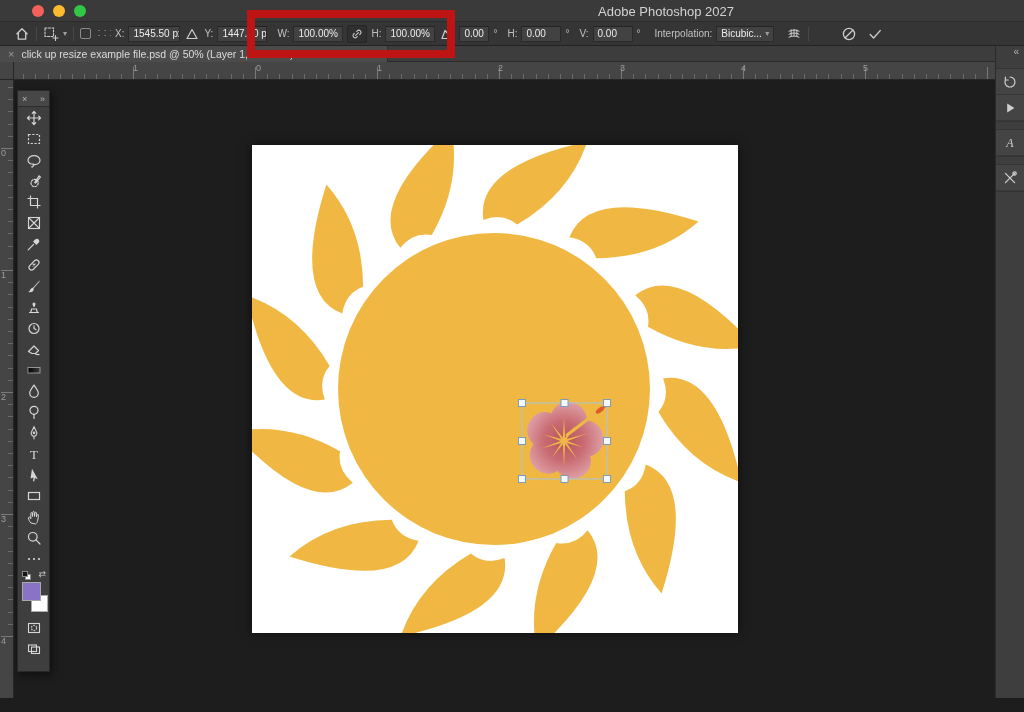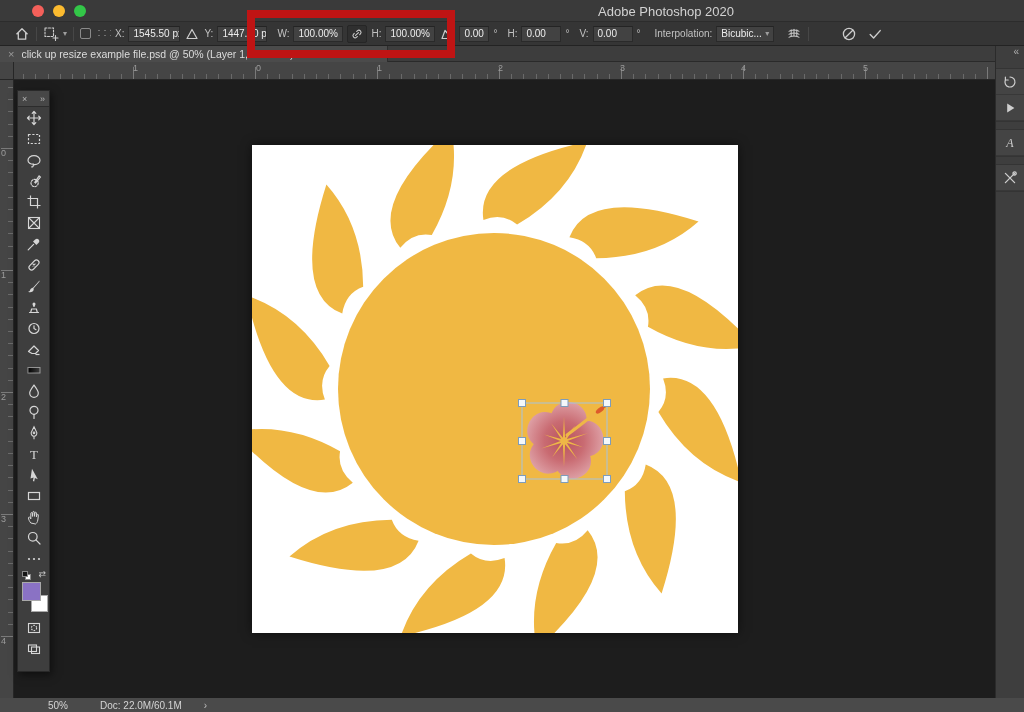--- a/index.html
+++ b/index.html
@@ -256,21 +256,21 @@
       <circle cx="12.6" cy="3.4" r="1.6"></circle>
     </symbol>
 </svg>
 
 <div id="app">
 
   <div id="title-bar">
     <div class="tl" id="tl-close"></div>
     <div class="tl" id="tl-min"></div>
     <div class="tl" id="tl-zoom"></div>
-    <div id="window-title">Adobe Photoshop 2020</div>
+    <div id="window-title">Adobe Photoshop 2027</div>
   </div>
 
   <div id="options-bar">
     <svg class="ob-ic">
         <use href="#i-home"></use>
       </svg>
     <div class="obsep"></div>
     <svg class="ob-ic">
         <use href="#i-transform-tool"></use>
       </svg>
@@ -576,22 +576,15 @@
         <div class="rgroup">
           <div class="ricon">
             <svg class="ic">
               <use href="#i-tool-presets-panel"></use>
             </svg>
           </div>
         </div>
       </div>
   </div>
 
-  <div id="status-bar">
-    <span id="zoom-field">50%</span>
-    <div id="doc-field">
-      <span>Doc: 22.0M/60.1M</span>
-      <span id="doc-chevron">›</span>
-    </div>
-  </div>
 
   <div id="highlight-rect"></div>
 </div>
 
 </body></html>

